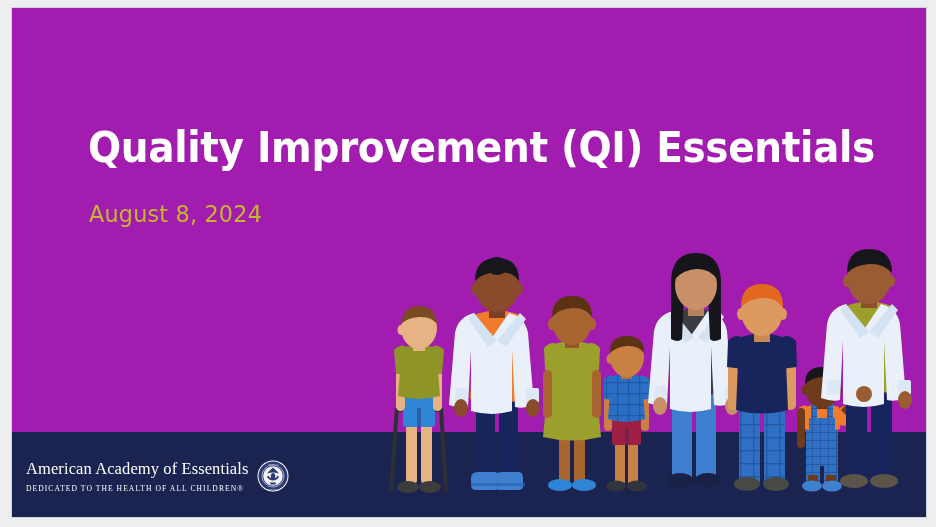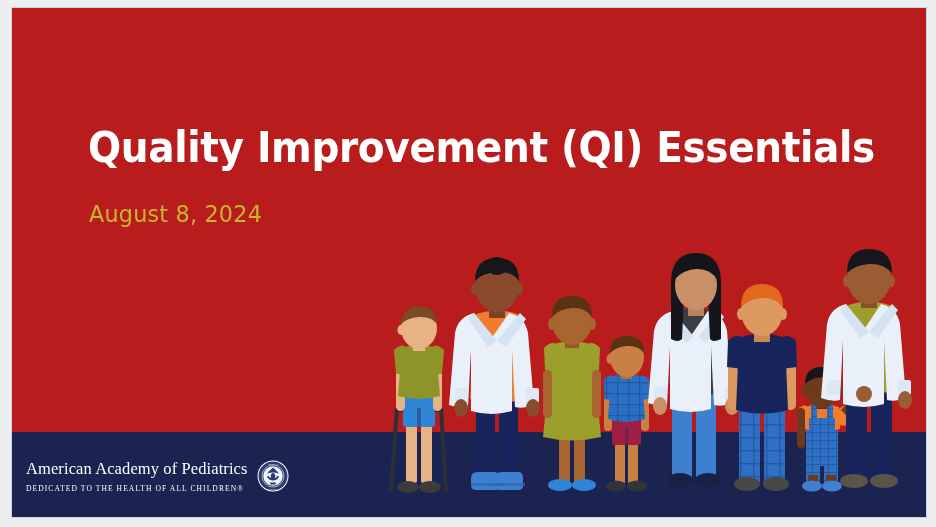--- a/index.html
+++ b/index.html
@@ -5,21 +5,21 @@
   html,body{margin:0;padding:0;background:#ffffff;}
   body{width:936px;height:527px;overflow:hidden;font-family:"Liberation Sans",sans-serif;}
 
   .frame{
     position:relative;width:936px;height:527px;box-sizing:border-box;
     background:#eceef0;
     padding:8px 10px 10px 12px;
   }
   .slide{
     position:relative;width:914px;height:509px;overflow:hidden;
-    background:#b91c1c;
+    background:#a21caf;
     box-shadow:0 0 0 1px #cfd3da;
   }
 
   
   .floor{
     position:absolute;left:0;right:0;bottom:0;height:85px;
     background:#1b2350;
   }
 
   
@@ -310,21 +310,21 @@
         <ellipse cx="835" cy="273" rx="4" ry="6" fill="#9a5c32"></ellipse>
         <ellipse cx="879" cy="273" rx="4" ry="6" fill="#9a5c32"></ellipse>
       </g>
     </svg>
 
     <div class="title">Quality Improvement (QI) Essentials</div>
     <div class="date">August 8, 2024</div>
 
     <div class="logo">
       <div class="logo-text">
-        <div class="logo-name">American Academy of Pediatrics</div>
+        <div class="logo-name">American Academy of Essentials</div>
         <div class="logo-tag">DEDICATED TO THE HEALTH OF ALL CHILDREN®</div>
       </div>
       <svg class="logo-seal" viewBox="0 0 64 64">
         <circle cx="32" cy="32" r="31" fill="#ffffff"></circle>
         <circle cx="32" cy="32" r="29" fill="#2b3a74"></circle>
         <circle cx="32" cy="32" r="22" fill="none" stroke="#ffffff" stroke-width="1.2"></circle>
         <circle cx="32" cy="32" r="19.5" fill="#f2f3f7"></circle>
         <g fill="#2b3a74">
           <path d="M32 15 q-7 6 -12 12 q6 -2 12 -2 q6 0 12 2 q-5 -6 -12 -12 z"></path>
           <ellipse cx="32" cy="33" rx="4.5" ry="7"></ellipse>

